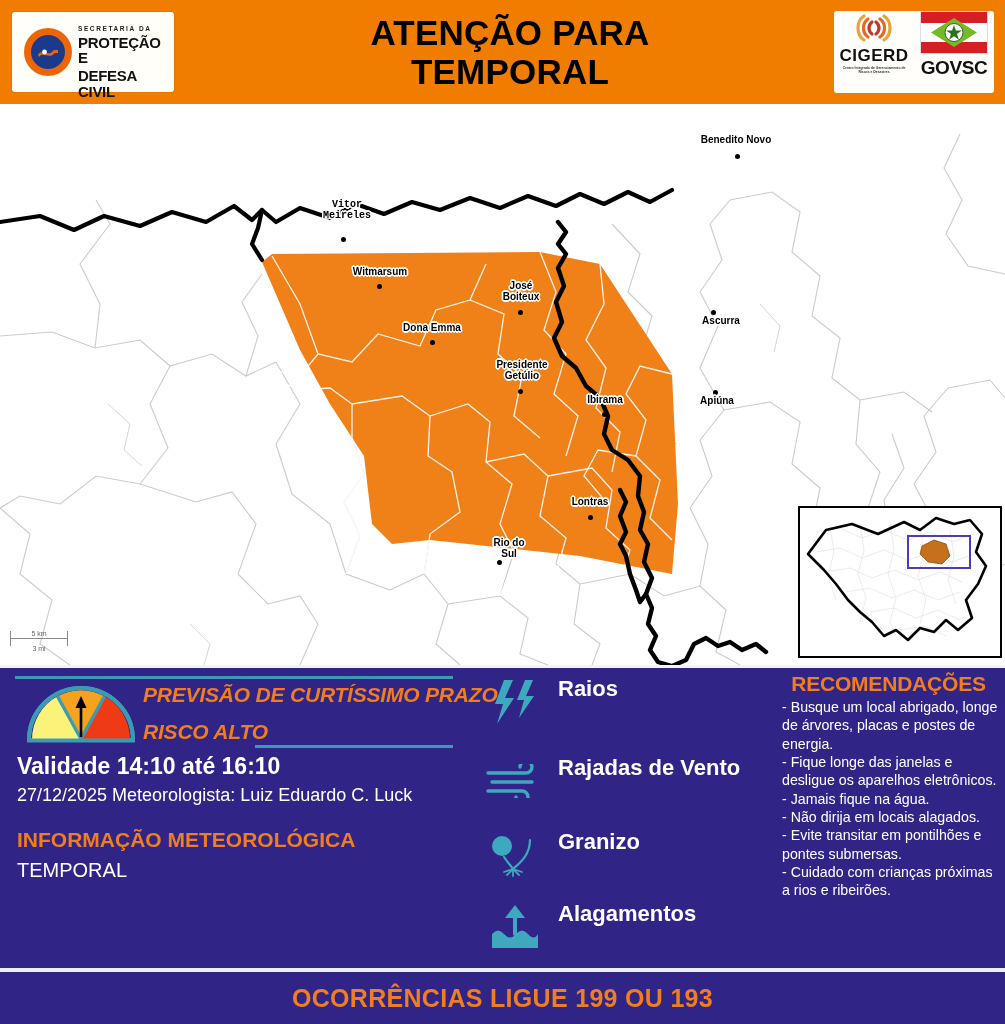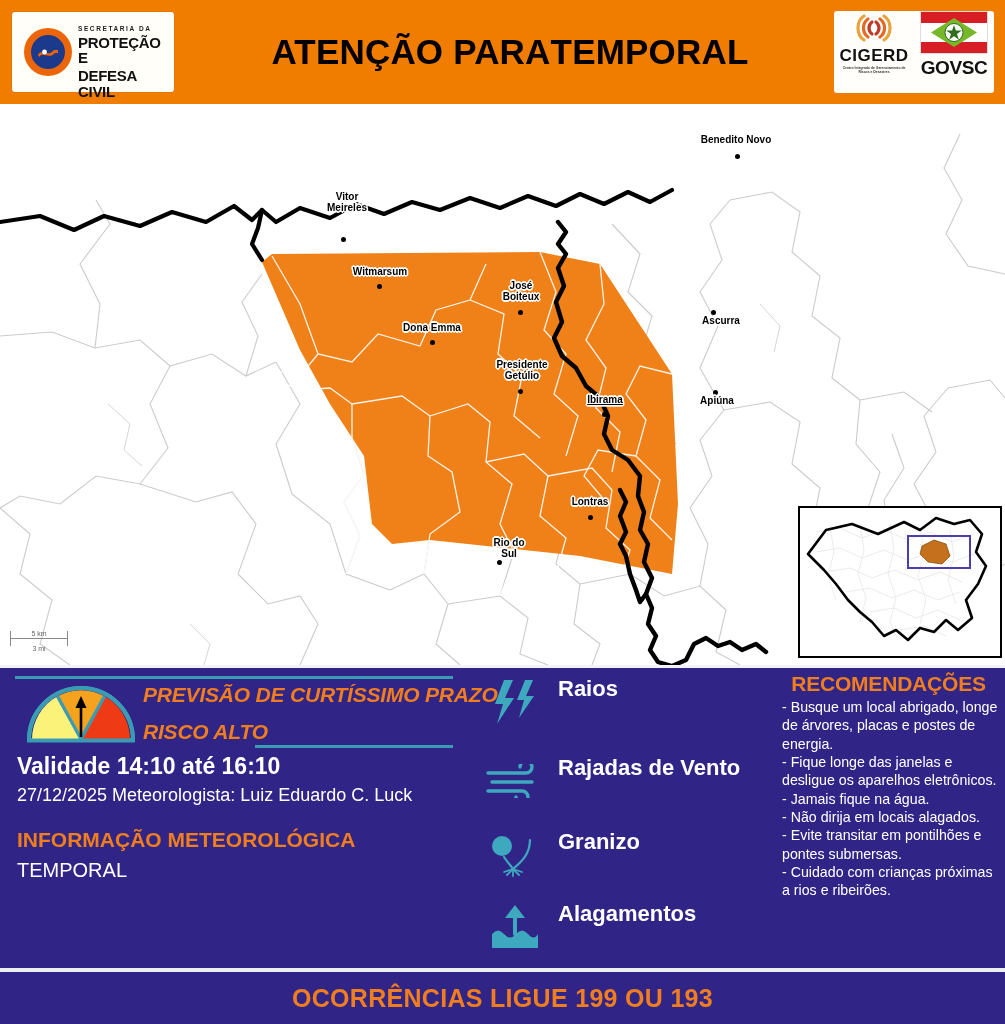--- a/index.html
+++ b/index.html
@@ -37,21 +37,21 @@
     display:flex;align-items:center;justify-content:center;
   }
   #dc-emblem-inner svg{display:block;}
   #dc-text{position:absolute;left:66px;top:14px;width:92px;color:#111;}
   .dc-l1{font-size:6.5px;letter-spacing:1.6px;font-weight:700;color:#222;line-height:1;}
   .dc-l2{font-size:15px;font-weight:800;letter-spacing:-.3px;line-height:1.06;margin-top:2px;color:#111;}
   .dc-l3{font-size:6.8px;font-weight:800;letter-spacing:.7px;margin-top:3px;color:#222;}
 
   #alert-title{
     position:absolute;left:200px;top:8px;width:620px;height:88px;
-    display:flex;flex-direction:row;align-items:center;justify-content:center;
+    display:flex;flex-direction:column;align-items:center;justify-content:center;
     color:#000;font-weight:700;font-size:35px;line-height:1.12;
     text-align:center;letter-spacing:.2px;
   }
 
   #brand-box{
     position:absolute;right:11px;top:11px;width:160px;height:82px;
     background:#FFFEFB;border-radius:3px;
     display:flex;align-items:flex-start;justify-content:space-around;
   }
   #cigerd{width:74px;display:flex;flex-direction:column;align-items:center;}
@@ -308,42 +308,42 @@
       <path d="M262,106 L258,124 L252,140 L262,156" fill="none" stroke="#000000" stroke-width="4.2" stroke-linejoin="round" stroke-linecap="round"></path>
 
       <g stroke="#D5D5D5" stroke-width="1" fill="none">
         <path d="M108,300 L130,320 L124,346 L142,362"></path>
         <path d="M190,520 L210,540 L204,561"></path>
         <path d="M760,200 L780,222 L774,248"></path>
       </g>
     </svg>
 
     <div class="city-dot" style="left:341px;top:133px;"></div>
-    <div class="city-label" style="left:302px;top:88px;width:90px;">
+    <div class="city-label" style="left:302px;top:96px;width:90px;font-family:Liberation Mono, monospace;">
       <span>Vitor</span><br><span>Meireles</span>
     </div>
 
     <div class="city-dot" style="left:377px;top:180px;"></div>
     <div class="city-label" style="left:330px;top:163px;width:100px;">Witmarsum</div>
 
     <div class="city-dot" style="left:518px;top:206px;"></div>
     <div class="city-label" style="left:477px;top:177px;width:88px;">
       <span>José</span><br><span>Boiteux</span>
     </div>
 
     <div class="city-dot" style="left:430px;top:236px;"></div>
     <div class="city-label" style="left:382px;top:219px;width:100px;">Dona Emma</div>
 
     <div class="city-dot" style="left:518px;top:285px;"></div>
     <div class="city-label" style="left:470px;top:256px;width:104px;">
       <span>Presidente</span><br><span>Getúlio</span>
     </div>
 
     <div class="city-dot" style="left:602px;top:308px;"></div>
-    <div class="city-label" style="left:563px;top:291px;width:84px;text-decoration:underline;">Ibirama</div>
+    <div class="city-label" style="left:563px;top:291px;width:84px;">Ibirama</div>
 
     <div class="city-dot" style="left:735px;top:50px;"></div>
     <div class="city-label" style="left:665px;top:31px;width:142px;">Benedito Novo</div>
 
     <div class="city-dot" style="left:711px;top:206px;"></div>
     <div class="city-label" style="left:676px;top:212px;width:90px;">Ascurra</div>
 
     <div class="city-dot" style="left:713px;top:286px;"></div>
     <div class="city-label" style="left:676px;top:292px;width:82px;">Apiúna</div>
 

